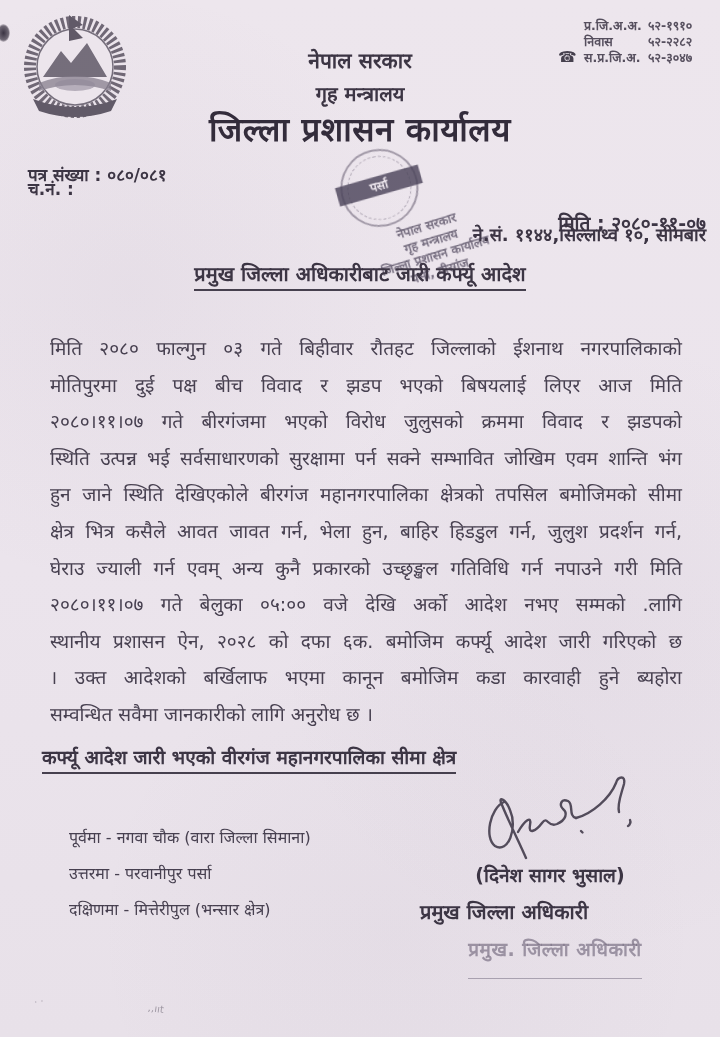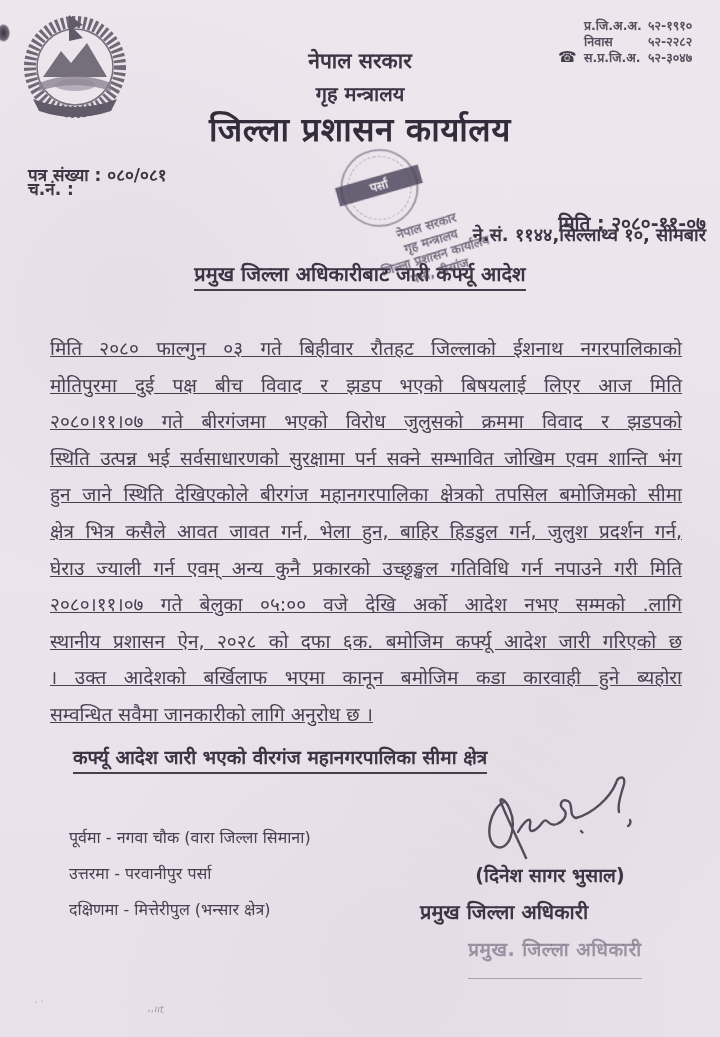--- a/index.html
+++ b/index.html
@@ -50,25 +50,25 @@
   .stamp-lines { position:absolute; left:0; top:78px; width:190px; text-align:center;
                  font-size:12.5px; line-height:15.5px; font-weight:bold; transform:rotate(-5deg); }
 
   
   .title-wrap { top:260px; left:0; right:0; text-align:center; }
   .doc-title  { display:inline-block; font-size:20px; font-weight:bold; color:#3c3544;
                 border-bottom:2px solid #46404e; padding-bottom:2px; }
 
   
   .body-par { left:50px; width:632px; top:330px; font-size:19px; line-height:36.6px; color:#474050; }
-  .bline { height:36.6px; white-space:nowrap;text-decoration:underline; }
+  .bline { height:36.6px; white-space:nowrap; }
   .j { text-align:justify; text-align-last:justify; white-space:normal; }
 
   
-  .subhead-wrap { left:73px; top:744px; }
+  .subhead-wrap { left:42px; top:744px; }
   .subhead { display:inline-block; font-size:19px; font-weight:bold; color:#3c3544;
              border-bottom:2px solid #46404e; padding-bottom:2px; }
 
   
   .bounds { left:69px; top:820px; font-size:16px; line-height:36px; color:#474050; }
 
   
   .sig-svg   { left:462px; top:768px; width:195px; height:100px; }
   .sig-name  { left:420px; width:260px; top:862px; text-align:center; font-size:19px; font-weight:bold; color:#3c3544; }
   .sig-title { left:420px; width:260px; top:898px; text-align:left; font-size:20px; font-weight:bold; color:#3c3544; }

